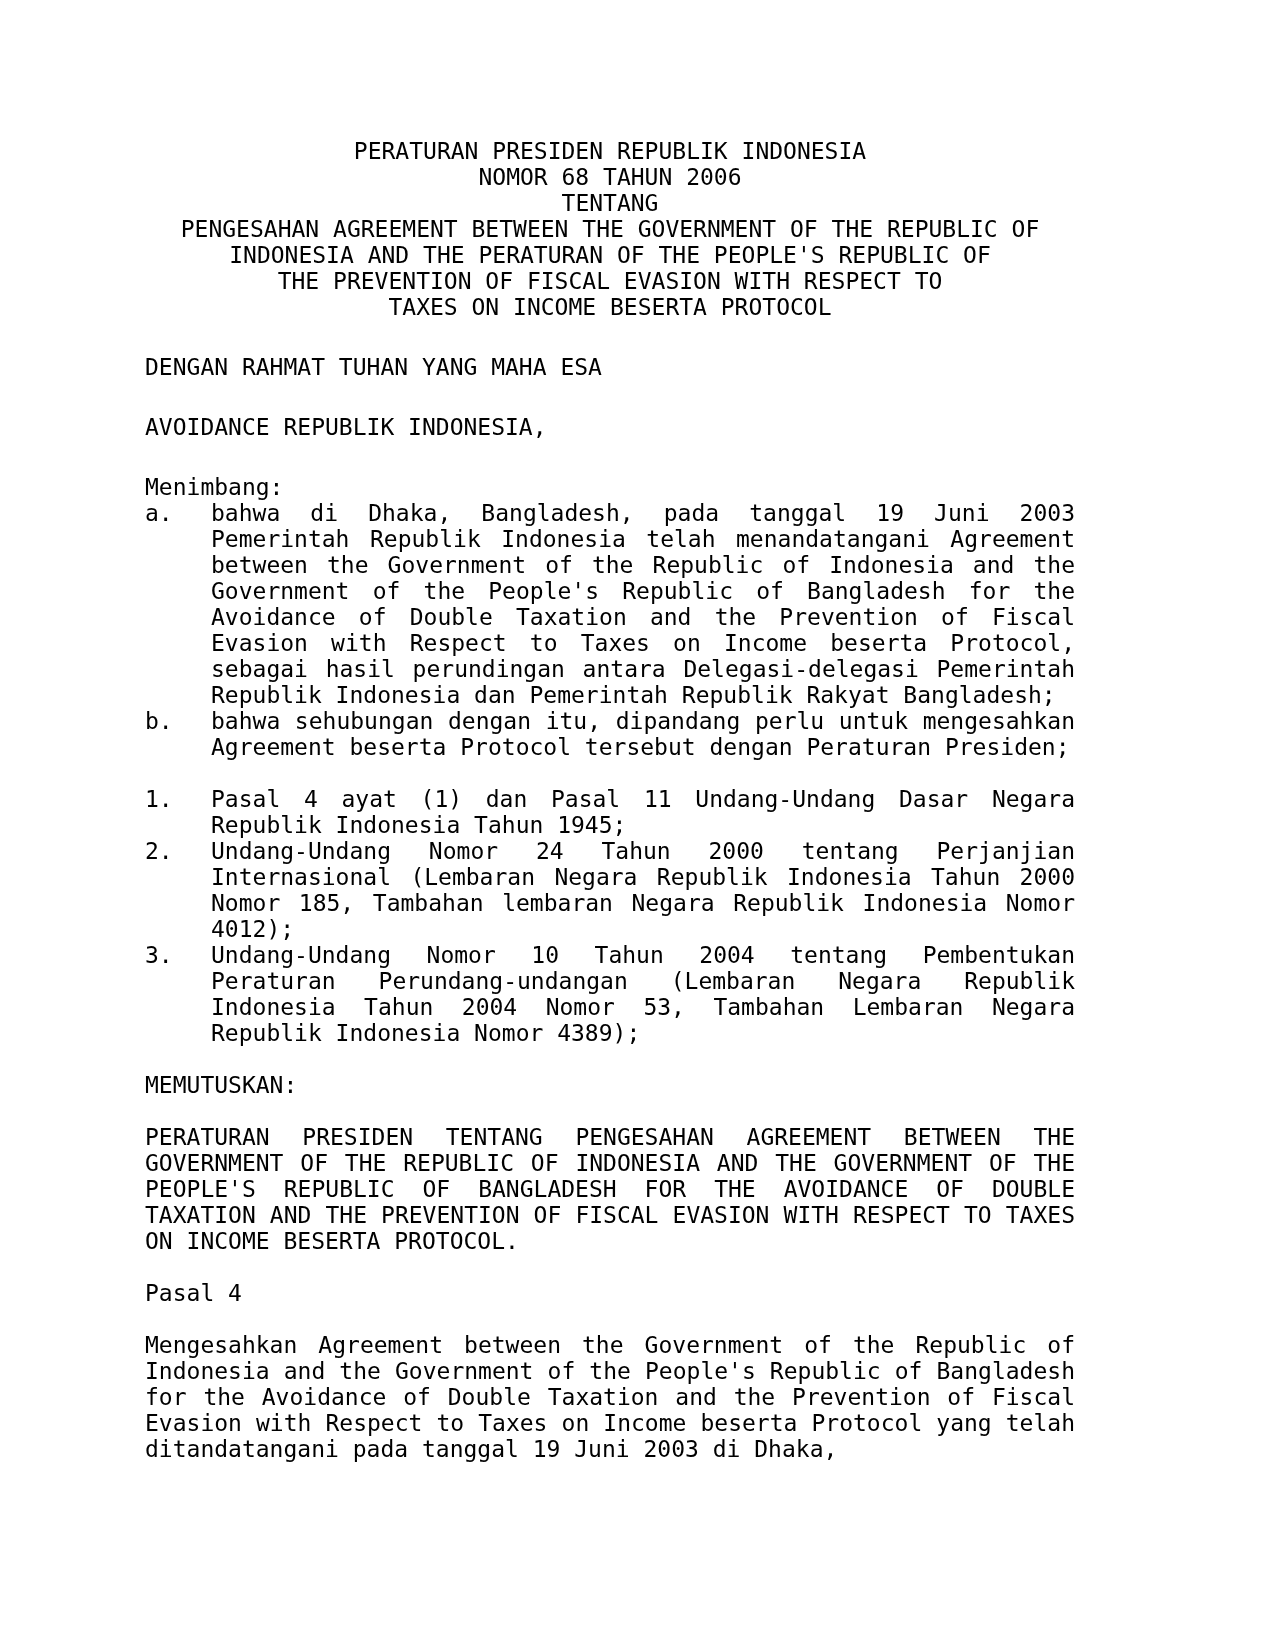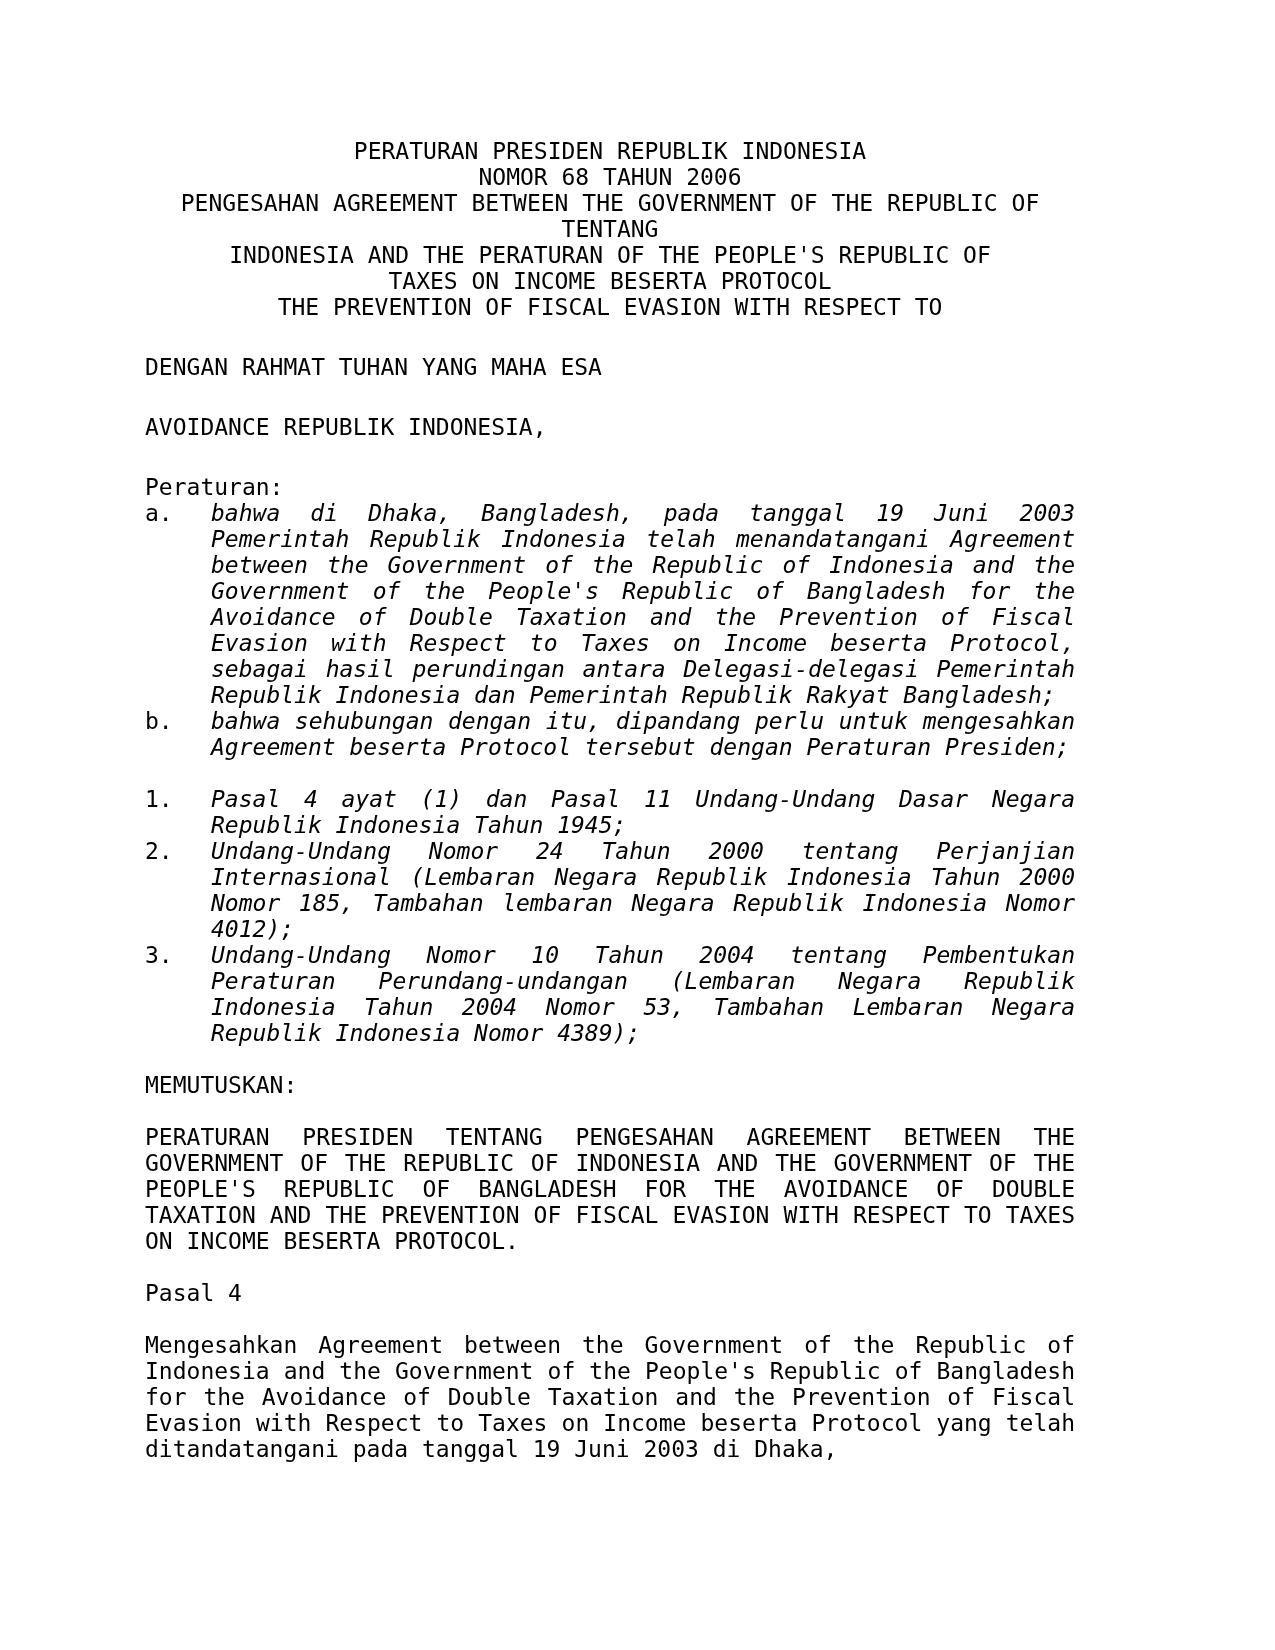--- a/index.html
+++ b/index.html
@@ -32,52 +32,51 @@
     display: flex;
     align-items: flex-start;
   }
   .li .marker {
     flex: 0 0 66px;
     text-align: left;
   }
   .li .li-text {
     flex: 1 1 auto;
     text-align: justify;
-    font-style: italic;
   }
   .label-line { text-align: left; }
 </style>
 </head>
 <body>
 
 <div class="page">
   <div class="content">
 
     <div class="title-block">
       <div>PERATURAN PRESIDEN REPUBLIK INDONESIA</div>
       <div>NOMOR 68 TAHUN 2006</div>
+      <div>TENTANG</div>
       <div>PENGESAHAN AGREEMENT BETWEEN THE GOVERNMENT OF THE REPUBLIC OF</div>
-      <div>TENTANG</div>
       <div>INDONESIA AND THE PERATURAN OF THE PEOPLE'S REPUBLIC OF</div>
+      <div>THE PREVENTION OF FISCAL EVASION WITH RESPECT TO</div>
       <div>TAXES ON INCOME BESERTA PROTOCOL</div>
-      <div>THE PREVENTION OF FISCAL EVASION WITH RESPECT TO</div>
     </div>
 
     <div class="gap-lg"></div>
 
     <div class="center">DENGAN RAHMAT TUHAN YANG MAHA ESA</div>
 
     <div class="gap-lg"></div>
 
     <div class="center">AVOIDANCE REPUBLIK INDONESIA,</div>
 
     <div class="gap-lg"></div>
 
     <div>
-      <div class="label-line">Peraturan:</div>
+      <div class="label-line">Menimbang:</div>
       <div class="li">
         <span class="marker">a.</span>
         <div class="li-text">bahwa di Dhaka, Bangladesh, pada tanggal 19 Juni 2003 Pemerintah Republik Indonesia telah menandatangani Agreement between the Government of the Republic of Indonesia and the Government of the People's Republic of Bangladesh for the Avoidance of Double Taxation and the Prevention of Fiscal Evasion with Respect to Taxes on Income beserta Protocol, sebagai hasil perundingan antara Delegasi-delegasi Pemerintah Republik Indonesia dan Pemerintah Republik Rakyat Bangladesh;</div>
       </div>
       <div class="li">
         <span class="marker">b.</span>
         <div class="li-text">bahwa sehubungan dengan itu, dipandang perlu untuk mengesahkan Agreement beserta Protocol tersebut dengan Peraturan Presiden;</div>
       </div>
     </div>
 

